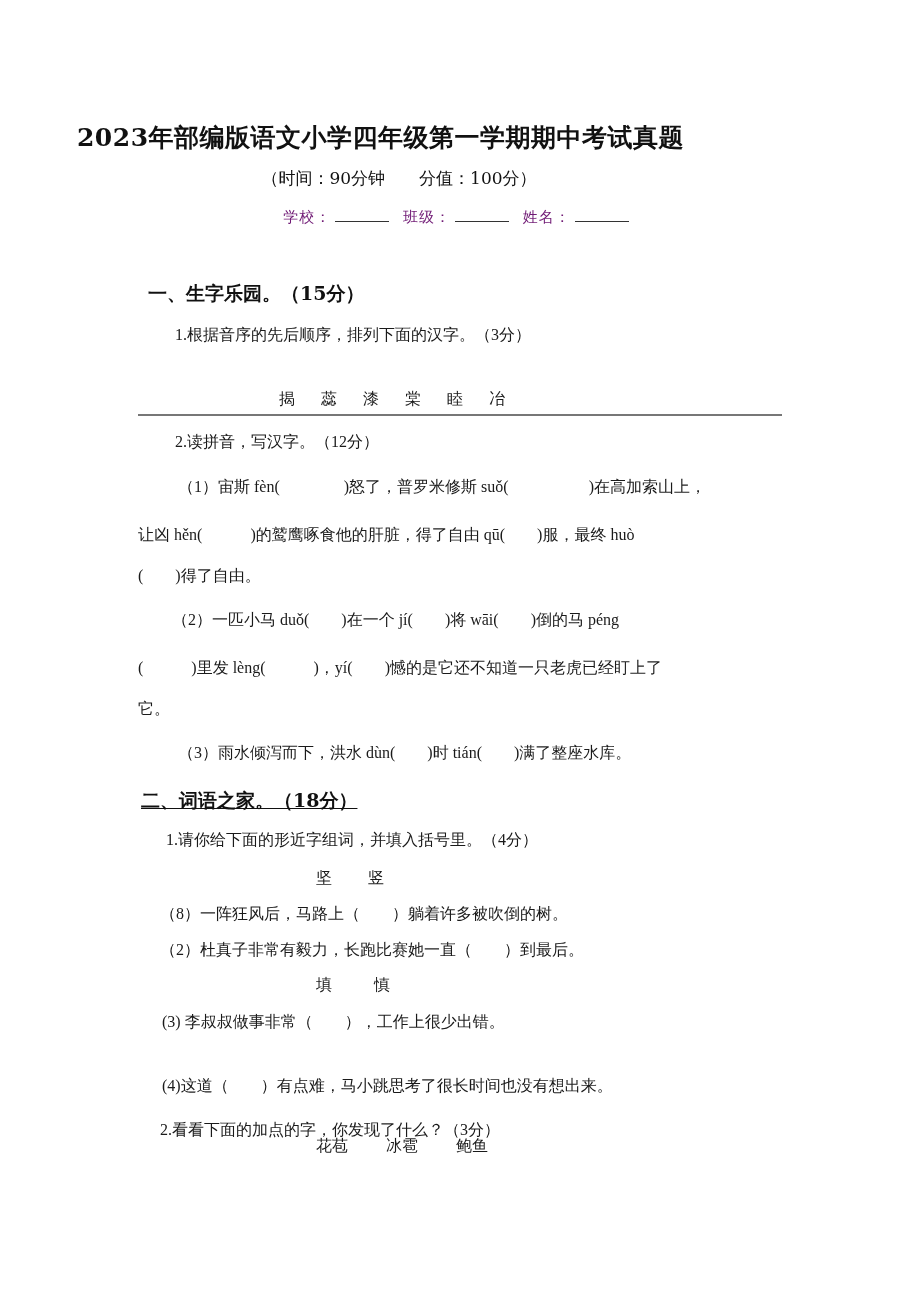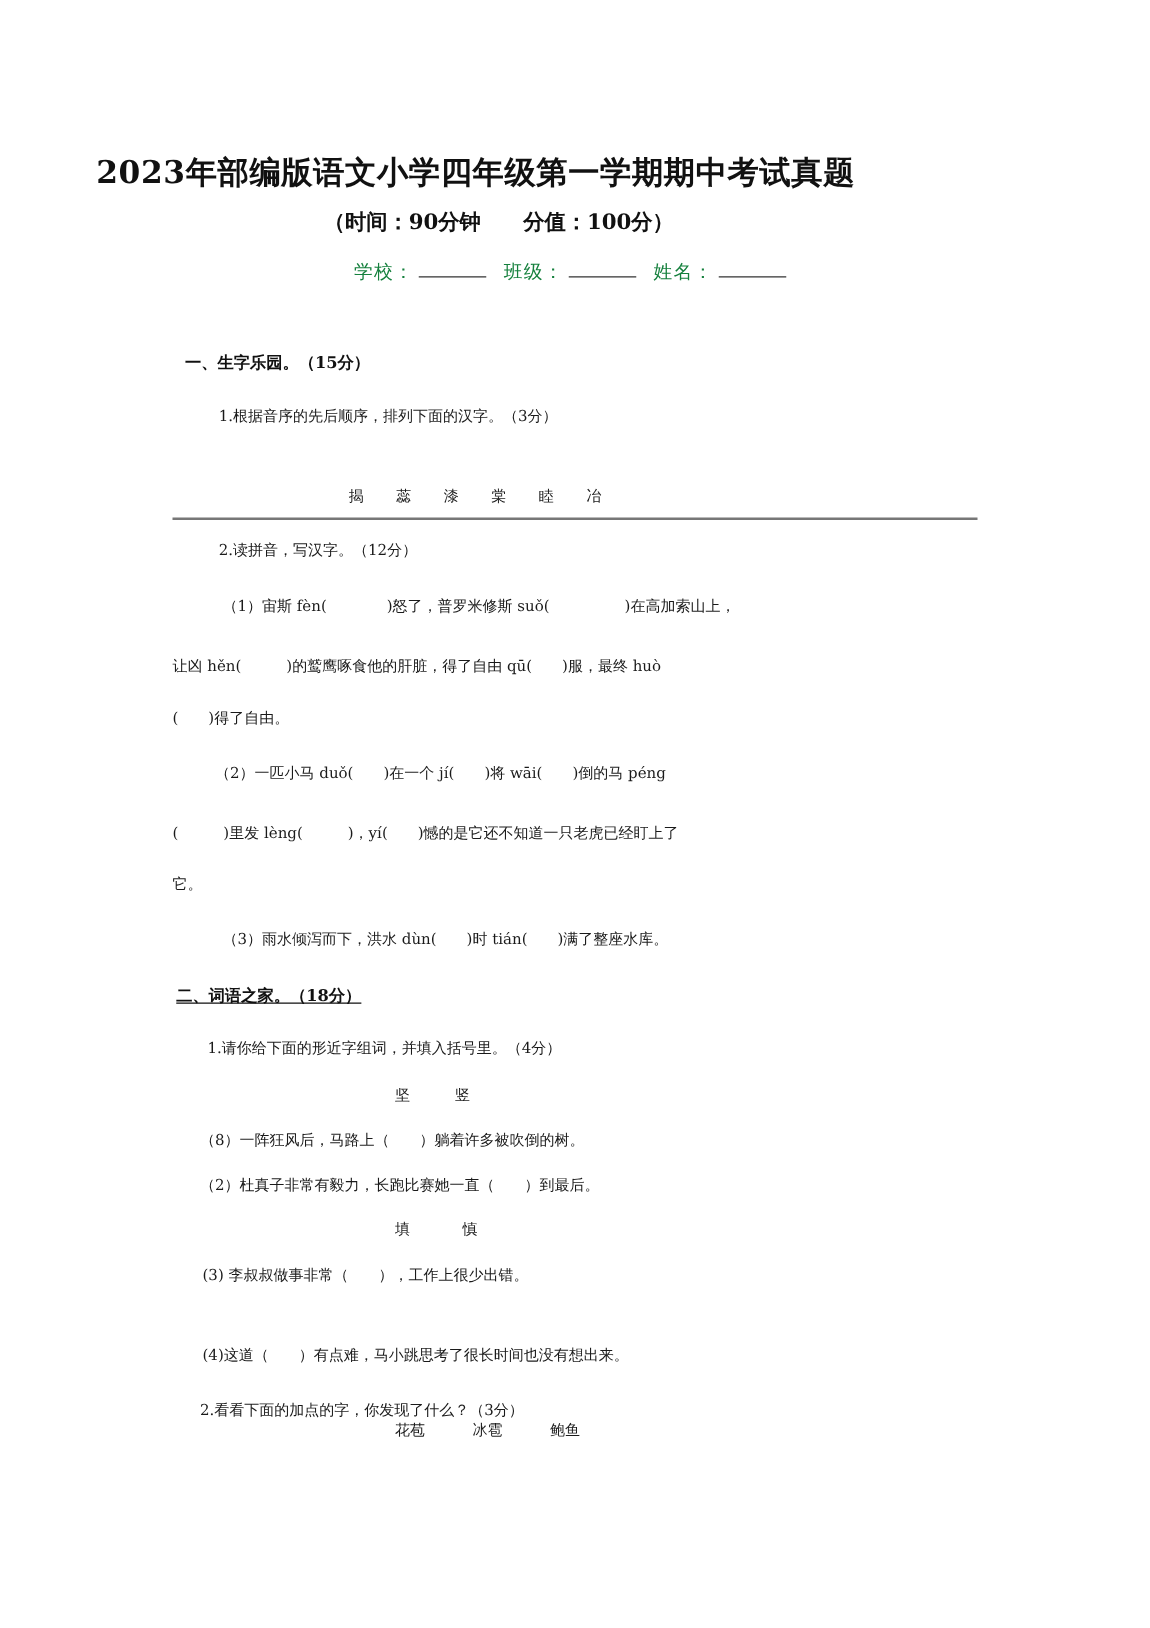--- a/index.html
+++ b/index.html
@@ -1,24 +1,24 @@
 <!DOCTYPE html>
 <html><head>
 <meta charset="utf-8">
 <style>
   html, body { margin: 0; padding: 0; background: #ffffff; }
   body { width: 920px; height: 1302px; position: relative; overflow: hidden;
          font-family: "DejaVu Serif", "Liberation Serif", serif; color: #111; }
   .abs { position: absolute; white-space: nowrap; line-height: 1; }
   .title { font-size: 25px; font-weight: bold; left: 0; width: 761px; text-align: center; top: 125px; letter-spacing: 0.5px; }
-  .subtitle { font-size: 17px; font-weight: bold; left: 0; width: 798px; text-align: center; top: 170px; }
-  .info { font-size: 15px; left: 0; width: 920px; text-align: center; top: 207px; color: #15803d; letter-spacing: 1px; }
+  .subtitle { font-size: 17px; font-weight: normal; left: 0; width: 798px; text-align: center; top: 170px; }
+  .info { font-size: 15px; left: 0; width: 920px; text-align: center; top: 207px; color: #701a75; letter-spacing: 1px; }
   .blank { display: inline-block; width: 54px; border-bottom: 1px solid #333; height: 14px; vertical-align: baseline; margin: 0 8px 0 4px; }
-  .section { font-size: 13px; font-weight: bold; }
-  .q { font-size: 12px; color: #1a1a1a; }
+  .section { font-size: 19px; font-weight: bold; }
+  .q { font-size: 16px; color: #1a1a1a; font-family: Liberation Serif, serif; }
   .chars span { display: inline-block; margin-right: 26px; }
   .hr { position: absolute; left: 138px; width: 644px; top: 414px; height: 0; border-top: 2px solid #777; }
 </style>
 </head>
 <body>
 
 <div class="abs title">2023年部编版语文小学四年级第一学期期中考试真题</div>
 <div class="abs subtitle">（时间：90分钟　　分值：100分）</div>
 
 <div class="abs info">

